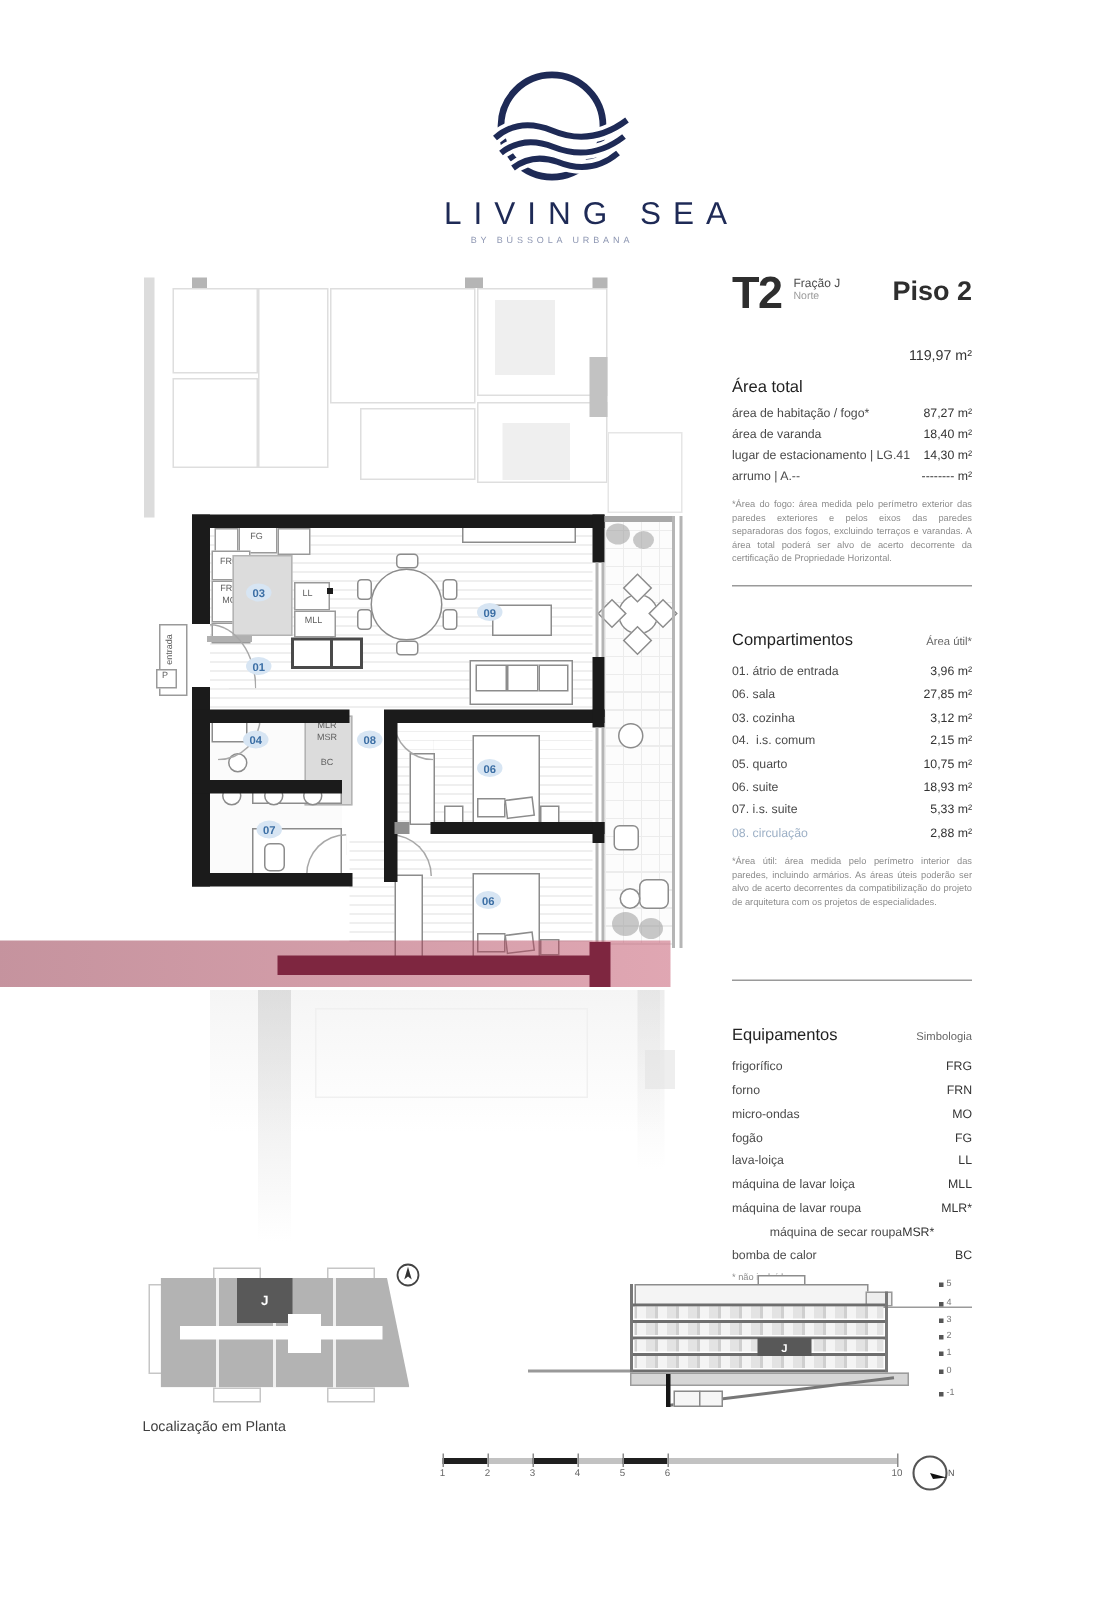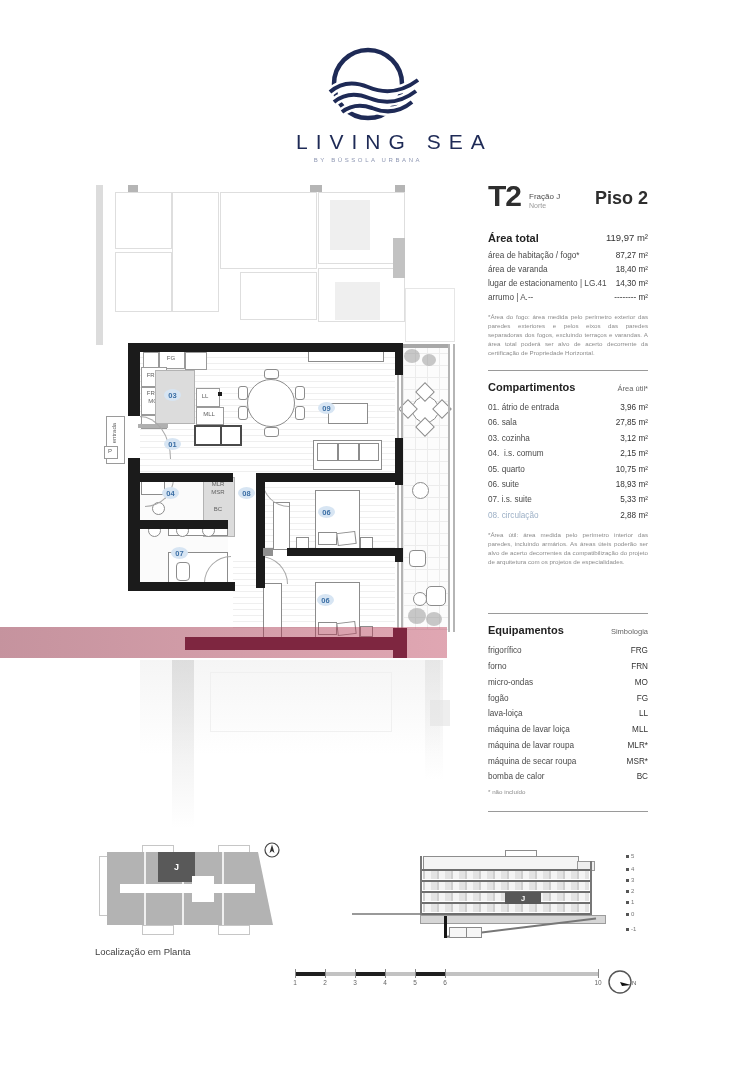--- a/index.html
+++ b/index.html
@@ -4,27 +4,27 @@
 <style>
   html,body{margin:0;padding:0;background:#ffffff;}
   .page{position:relative;width:736px;height:1080px;background:#fff;overflow:hidden;
         font-family:"Liberation Sans",sans-serif;color:#333;}
   .abs{position:absolute;}
   
   .logo-title{font-size:21px;font-weight:500;letter-spacing:8px;color:#1e2a56;text-align:center;white-space:nowrap;}
   .logo-sub{font-size:6px;letter-spacing:2.6px;color:#8d96b2;text-align:center;margin-top:3px;white-space:nowrap;}
   
   .info{position:absolute;left:488px;top:182px;width:160px;}
-  .hdr{display:flex;align-items:flex-end;}
+  .hdr{display:flex;align-items:flex-start;}
   .typ{font-size:30px;font-weight:700;line-height:0.9;color:#2e2e2e;letter-spacing:-1px;}
   .frac{margin-left:8px;margin-top:2px;}
   .frac .f1{font-size:8px;color:#4c4c4c;}
   .frac .f2{font-size:7px;color:#9a9a9a;margin-top:1px;}
   .piso{margin-left:auto;font-size:18px;font-weight:600;color:#2e2e2e;margin-top:2px;}
-  .sec-title{font-size:11px;font-weight:700;color:#222;}
+  .sec-title{font-size:11px;font-weight:400;color:#222;margin-top:20px;}
   .colhdr{font-size:7.5px;color:#666;}
   .row{display:flex;justify-content:space-between;font-size:8.2px;color:#4a4a4a;line-height:14px;}
   .row .val{color:#333;white-space:nowrap;}
   .fnote{font-size:6.2px;color:#8c8c8c;line-height:1.45;text-align:justify;margin-top:8px;}
   .rule{border-top:1px solid #9a9a9a;margin:12px 0 10px 0;}
   .titlerow{display:flex;justify-content:space-between;align-items:baseline;margin-bottom:7px;}
   .muted{color:#9db0c6;}
   
   .w{position:absolute;background:#1b1b1b;}
   .gw{position:absolute;background:#8f8f8f;}
@@ -337,21 +337,21 @@
         <span class="val">LL</span>
       </div>
       <div class="row" style="line-height:15.8px;">
         <span>máquina de lavar loiça</span>
         <span class="val">MLL</span>
       </div>
       <div class="row" style="line-height:15.8px;">
         <span>máquina de lavar roupa</span>
         <span class="val">MLR*</span>
       </div>
-      <div class="row" style="line-height:15.8px;">
+      <div class="row" style="line-height:15.8px;justify-content:center;">
         <span>máquina de secar roupa</span>
         <span class="val">MSR*</span>
       </div>
       <div class="row" style="line-height:15.8px;">
         <span>bomba de calor</span>
         <span class="val">BC</span>
       </div>
       <div class="fnote" style="margin-top:3px;">* não incluído</div>
     </div>
     <div class="rule" style="margin-top:14px;"></div>

